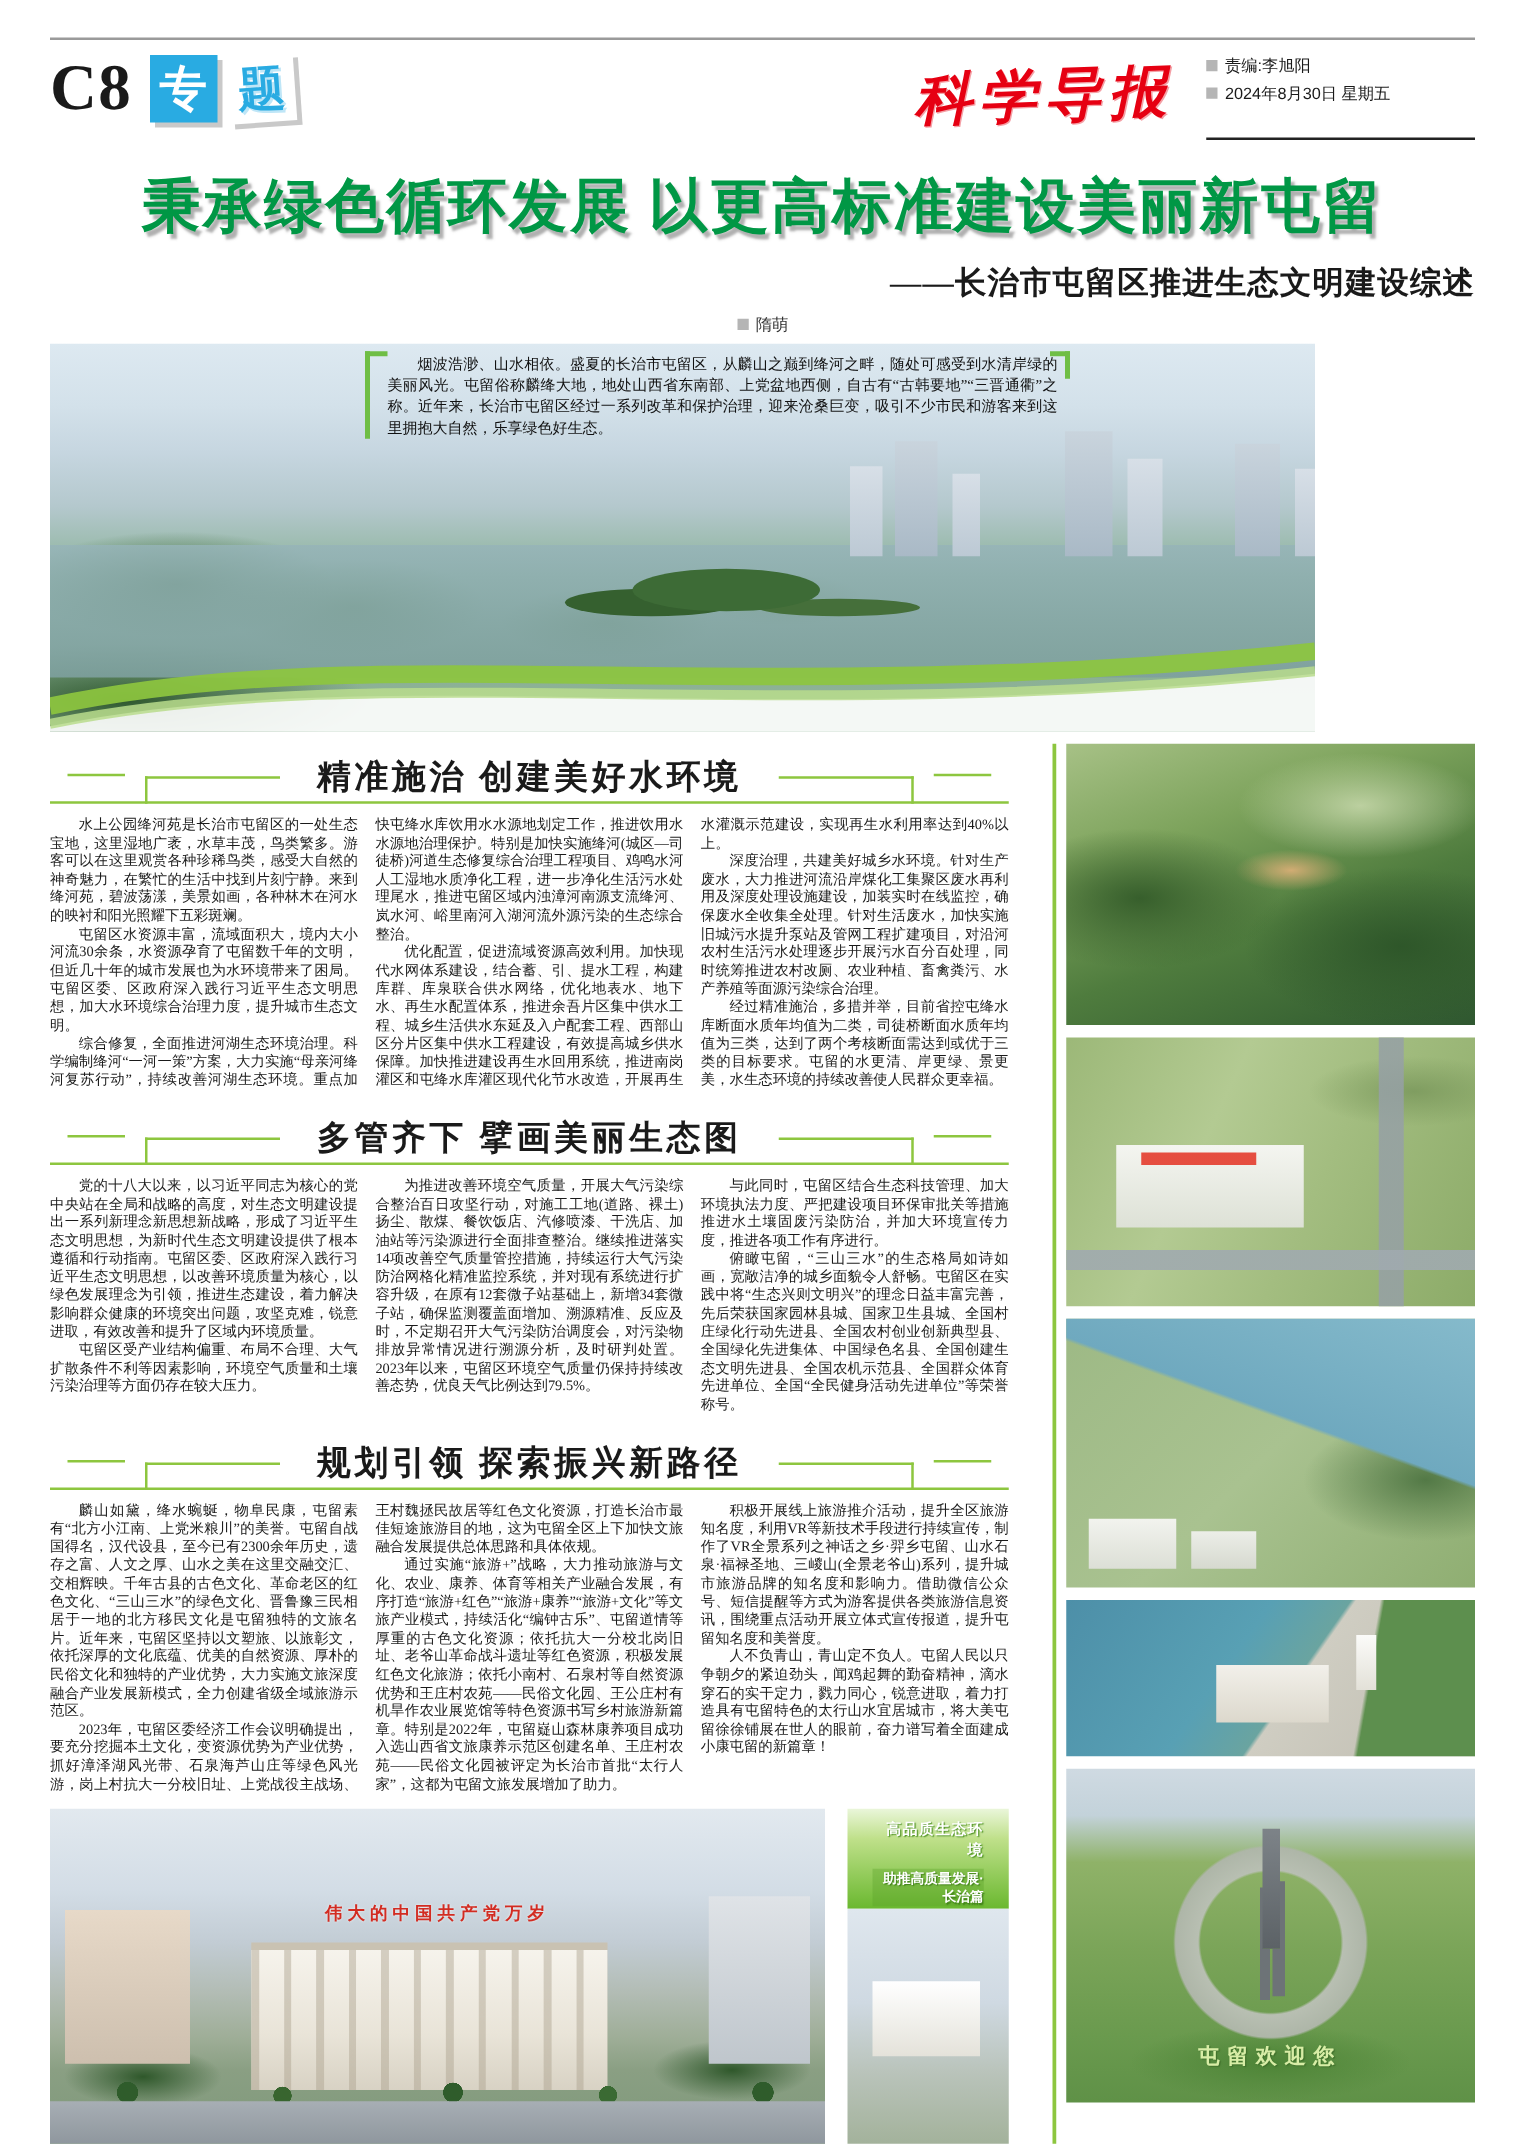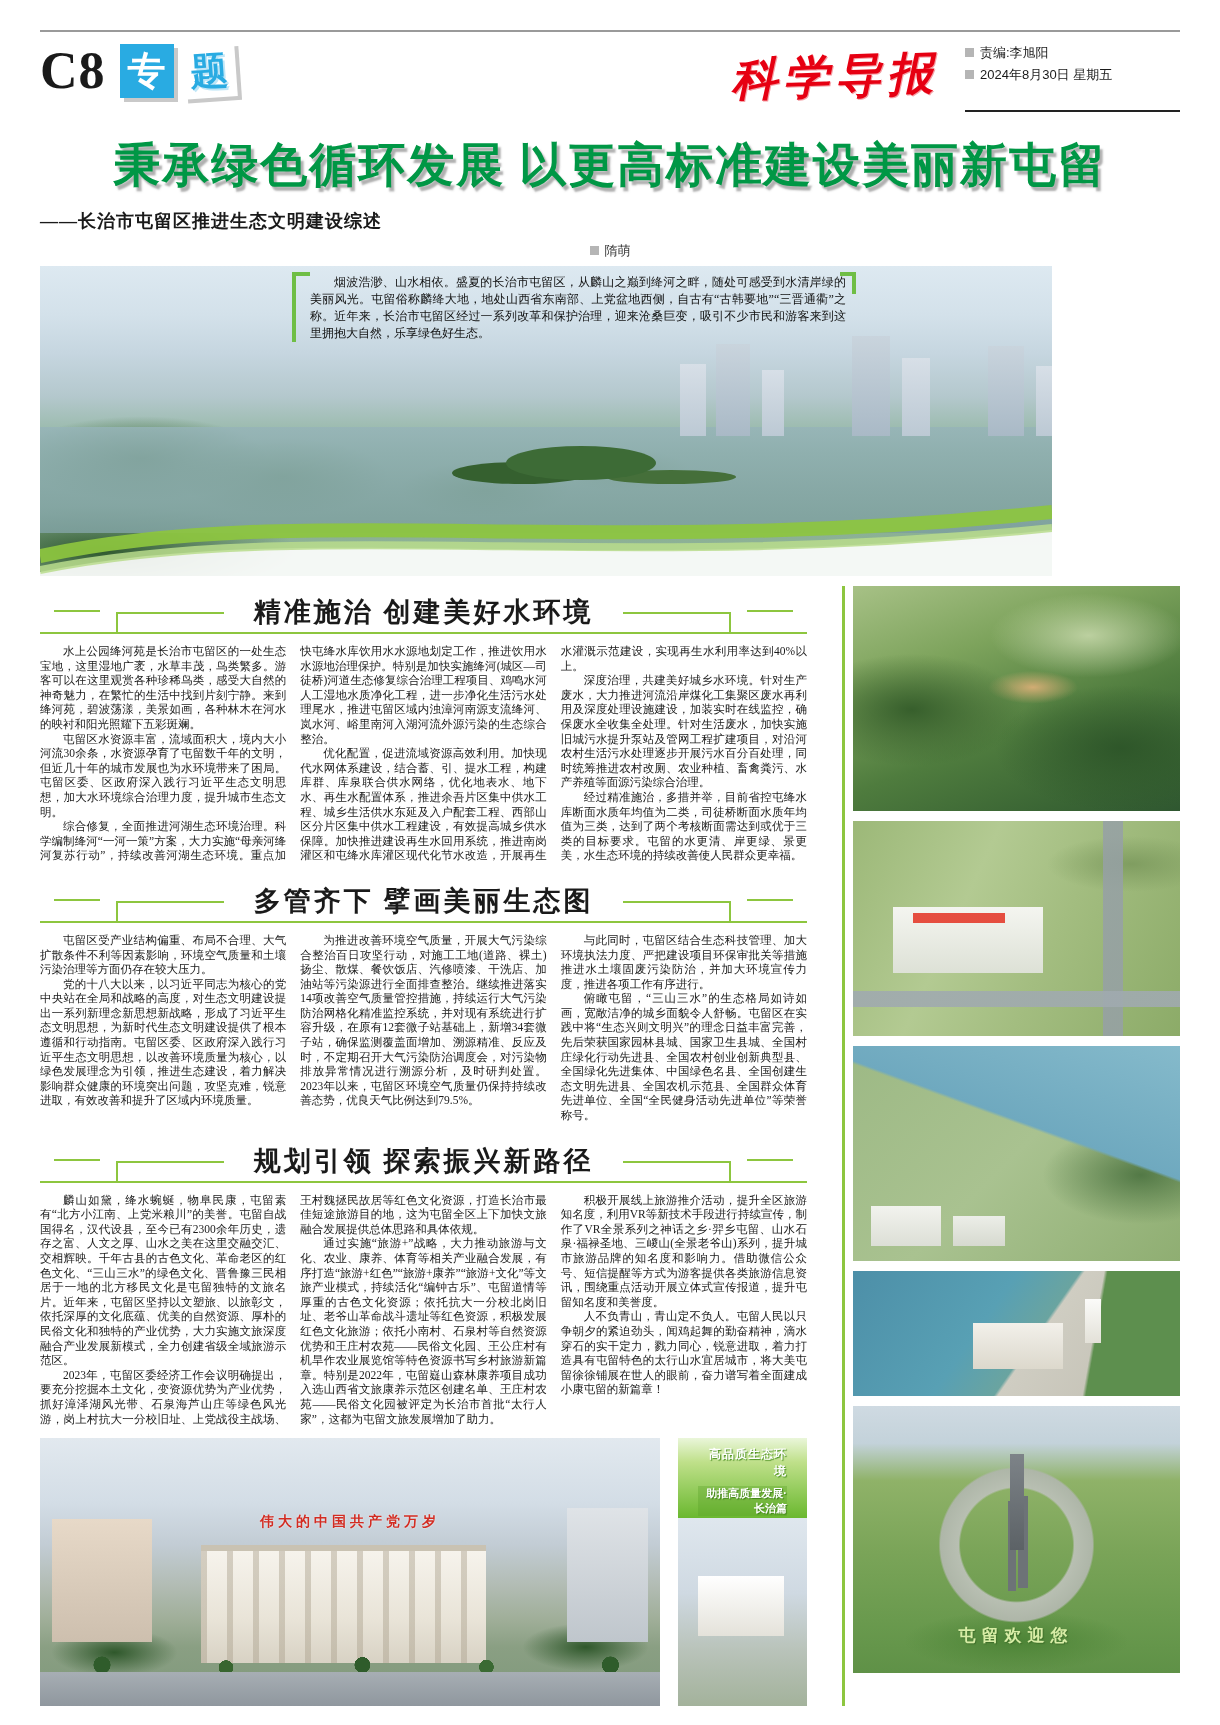--- a/index.html
+++ b/index.html
@@ -15,21 +15,21 @@
   .badge.b1 { background:#29abe2; color:#fff; box-shadow:4px 4px 0 #c9c9c9; }
   .badge.b2 { background:#fff; color:#29abe2; margin-left:8px; box-shadow:4px 4px 0 #c9c9c9; text-shadow:2px 2px 0 #bfe6f7; transform:rotate(-4deg); }
   .mast-right { margin-left:auto; display:flex; align-items:flex-start; }
   .paper-logo { color:#e60012; font-size:46px; font-weight:bold; font-style:italic; letter-spacing:6px; transform:rotate(-2deg); margin-right:26px; margin-top:4px; text-shadow:1px 1px 0 #f4a0a6; }
   .mast-info { border-bottom:2px solid #222; padding-bottom:24px; font-family:"Liberation Sans", sans-serif; font-size:13px; line-height:22px; min-width:215px; }
   .sq { display:inline-block; width:9px; height:9px; background:#b5b5b5; margin-right:6px; }
 
   
   .headline { text-align:center; margin-top:22px; }
   .headline h1 { font-size:47px; font-weight:bold; letter-spacing:2px; color:#009745; text-shadow:3px 4px 2px rgba(110,110,110,.55), 1px 1px 0 #fff; white-space:nowrap; }
-  .subtitle { text-align:left; font-size:18px; font-weight:bold; margin-top:12px; letter-spacing:1px; }
+  .subtitle { text-align:right; font-size:25px; font-weight:bold; margin-top:12px; letter-spacing:1px; }
   .byline { text-align:center; font-family:"Liberation Sans", sans-serif; font-size:13px; color:#333; margin-top:9px; }
 
   
   .hero { position:relative; width:1012px; height:310px; margin-top:6px; overflow:hidden;
     background:
       radial-gradient(ellipse 180px 60px at 10% 62%, rgba(47,94,40,.95) 0%, rgba(47,94,40,0) 70%),
       radial-gradient(ellipse 150px 55px at 24% 68%, rgba(62,110,52,.9) 0%, rgba(62,110,52,0) 70%),
       radial-gradient(ellipse 120px 40px at 44% 72%, rgba(70,118,58,.85) 0%, rgba(70,118,58,0) 70%),
       radial-gradient(ellipse 90px 30px at 58% 66%, rgba(84,128,66,.8) 0%, rgba(84,128,66,0) 70%),
       radial-gradient(ellipse 260px 60px at 6% 92%, rgba(36,78,34,.9) 0%, rgba(36,78,34,0) 75%),
@@ -198,22 +198,22 @@
 
       <section>
         <div class="sec-head">
           <span class="d-l"></span>
           <span class="c-l"></span>
           <h2>多管齐下  擘画美丽生态图</h2>
           <span class="c-r"></span>
           <span class="d-r"></span>
         </div>
         <div class="cols">
+          <p>党的十八大以来，以习近平同志为核心的党中央站在全局和战略的高度，对生态文明建设提出一系列新理念新思想新战略，形成了习近平生态文明思想，为新时代生态文明建设提供了根本遵循和行动指南。屯留区委、区政府深入践行习近平生态文明思想，以改善环境质量为核心，以绿色发展理念为引领，推进生态建设，着力解决影响群众健康的环境突出问题，攻坚克难，锐意进取，有效改善和提升了区域内环境质量。</p>
           <p>屯留区受产业结构偏重、布局不合理、大气扩散条件不利等因素影响，环境空气质量和土壤污染治理等方面仍存在较大压力。</p>
-          <p>党的十八大以来，以习近平同志为核心的党中央站在全局和战略的高度，对生态文明建设提出一系列新理念新思想新战略，形成了习近平生态文明思想，为新时代生态文明建设提供了根本遵循和行动指南。屯留区委、区政府深入践行习近平生态文明思想，以改善环境质量为核心，以绿色发展理念为引领，推进生态建设，着力解决影响群众健康的环境突出问题，攻坚克难，锐意进取，有效改善和提升了区域内环境质量。</p>
           <p>为推进改善环境空气质量，开展大气污染综合整治百日攻坚行动，对施工工地(道路、裸土)扬尘、散煤、餐饮饭店、汽修喷漆、干洗店、加油站等污染源进行全面排查整治。继续推进落实14项改善空气质量管控措施，持续运行大气污染防治网格化精准监控系统，并对现有系统进行扩容升级，在原有12套微子站基础上，新增34套微子站，确保监测覆盖面增加、溯源精准、反应及时，不定期召开大气污染防治调度会，对污染物排放异常情况进行溯源分析，及时研判处置。2023年以来，屯留区环境空气质量仍保持持续改善态势，优良天气比例达到79.5%。</p>
           <p>与此同时，屯留区结合生态科技管理、加大环境执法力度、严把建设项目环保审批关等措施推进水土壤固废污染防治，并加大环境宣传力度，推进各项工作有序进行。</p>
           <p>俯瞰屯留，“三山三水”的生态格局如诗如画，宽敞洁净的城乡面貌令人舒畅。屯留区在实践中将“生态兴则文明兴”的理念日益丰富完善，先后荣获国家园林县城、国家卫生县城、全国村庄绿化行动先进县、全国农村创业创新典型县、全国绿化先进集体、中国绿色名县、全国创建生态文明先进县、全国农机示范县、全国群众体育先进单位、全国“全民健身活动先进单位”等荣誉称号。</p>
         </div>
       </section>
 
       <section>
         <div class="sec-head">
           <span class="d-l"></span>
           <span class="c-l"></span>

